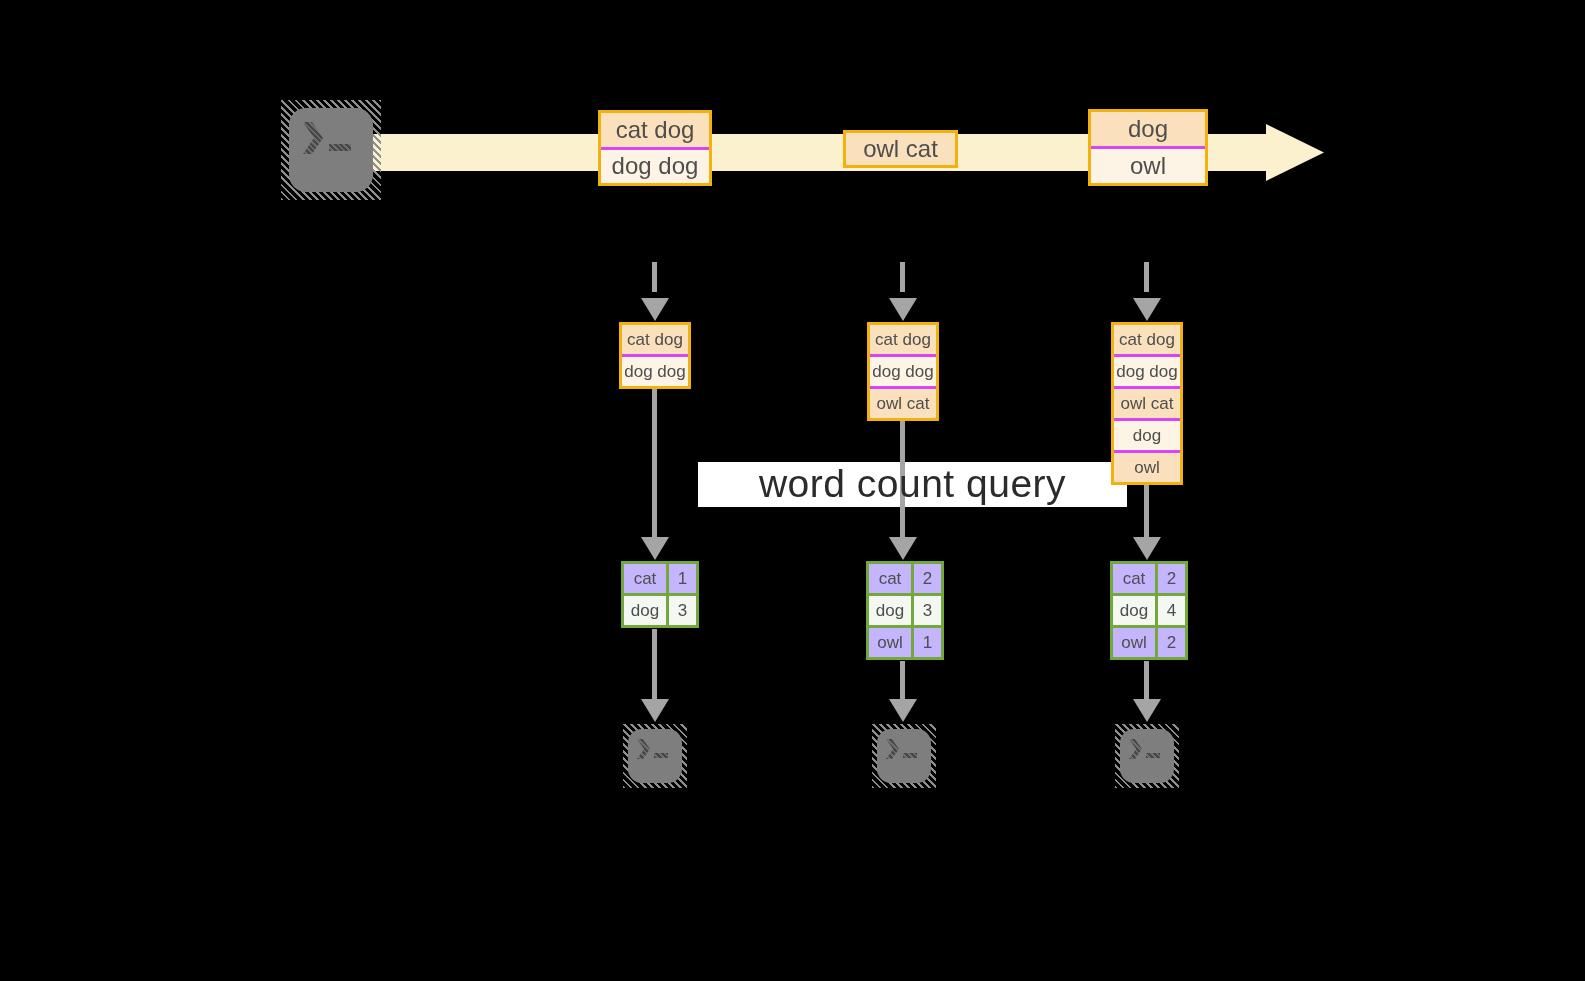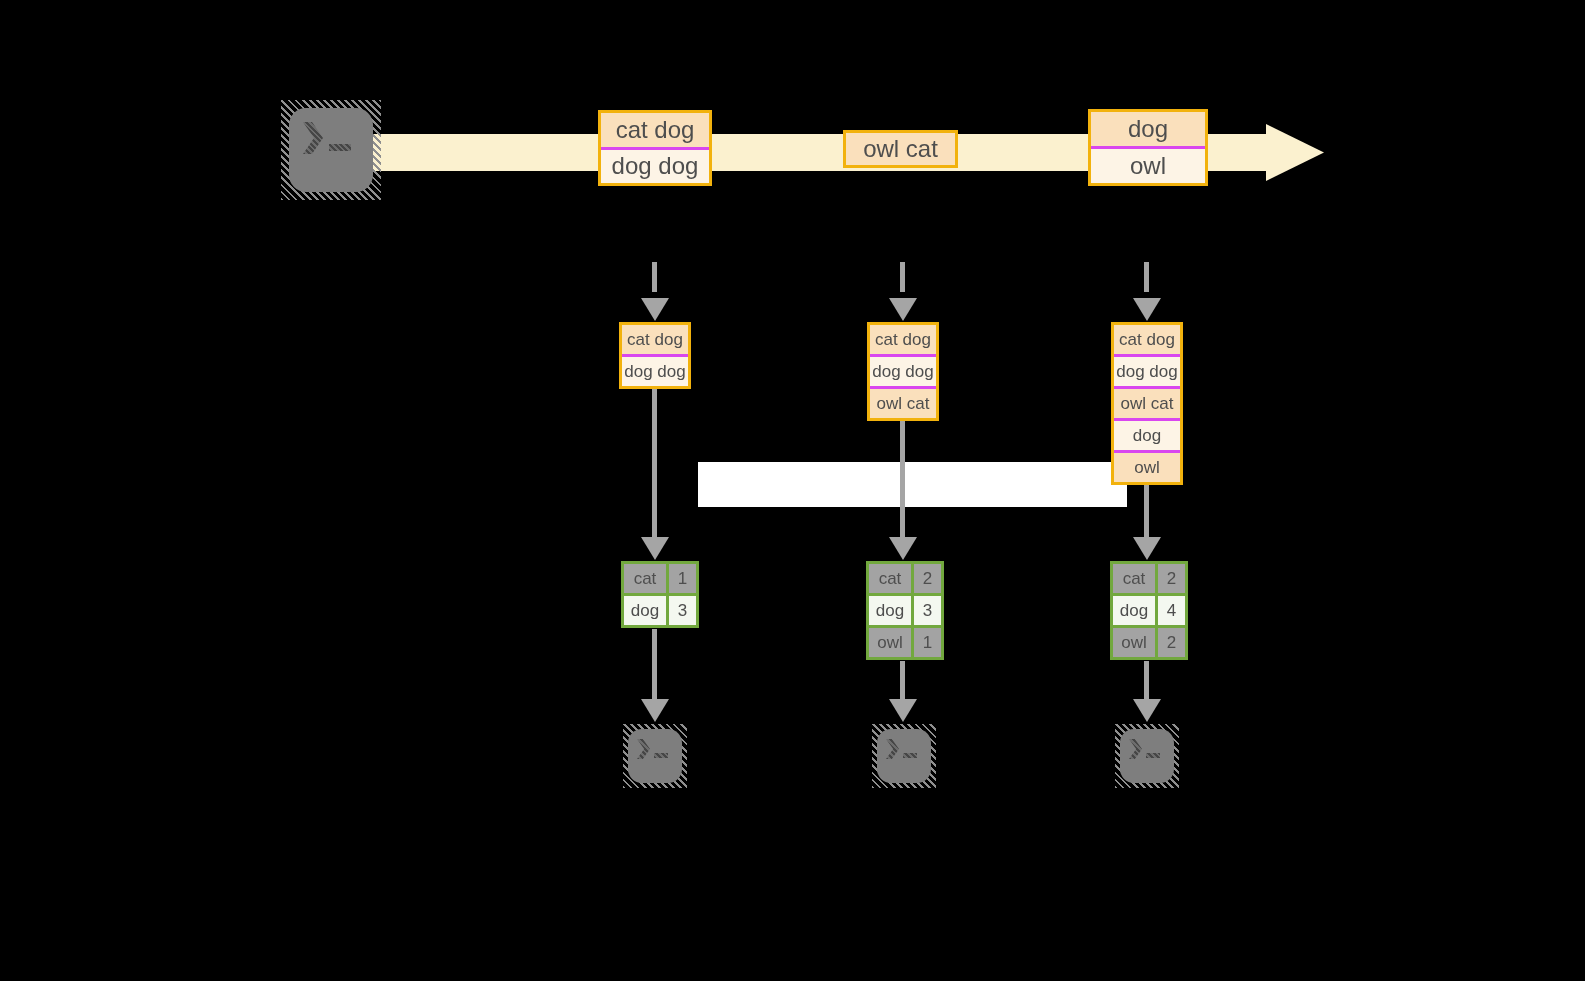--- a/index.html
+++ b/index.html
@@ -35,21 +35,21 @@
          font-size:39px;color:#2b2b2b;letter-spacing:.5px;}
 
   
   .gtable{position:absolute;border:3px solid #72A83E;box-sizing:border-box;width:78px;
           display:flex;flex-direction:column;z-index:5;}
   .grow{display:flex;height:29px;}
   .grow + .grow{border-top:3px solid #72A83E;}
   .gword{width:42px;border-right:3px solid #72A83E;display:flex;align-items:center;justify-content:center;
          font-size:17px;color:#4e4e4e;}
   .gnum{flex:1;display:flex;align-items:center;justify-content:center;font-size:17px;color:#4e4e4e;}
-  .row-a .gword,.row-a .gnum{background:#a3a3a3;}
+  .row-a .gword,.row-a .gnum{background:#c4b5fd;}
   .row-b .gword,.row-b .gnum{background:#F4F8F0;}
 
   
   .hatch{position:absolute;z-index:5;
          background:repeating-linear-gradient(45deg,#8f8f8f 0,#8f8f8f 2px,rgba(0,0,0,0) 2px,rgba(0,0,0,0) 5px);}
   .tsolid{position:absolute;background:#7E7E7E;border-radius:14px;}
   .tsolid.big{left:8px;top:8px;right:8px;bottom:8px;border-radius:17px;}
   .tsolid.small{left:5px;top:5px;right:5px;bottom:5px;}
   .chev{position:absolute;clip-path:polygon(0 0,45% 0,100% 50%,45% 100%,0 100%,55% 50%);
         background:repeating-linear-gradient(45deg,#464646 0,#464646 2px,#6d6d6d 2px,#6d6d6d 4px);}
@@ -108,20 +108,21 @@
 
   <div class="qbox"></div>
 
   <div class="vline" style="left:652px;top:389px;height:149px;"></div>
   <div class="ahead" style="left:641px;top:537px;"></div>
   <div class="vline" style="left:900px;top:419px;height:118px;"></div>
   <div class="ahead" style="left:889px;top:537px;"></div>
   <div class="vline" style="left:1144px;top:483px;height:54px;"></div>
   <div class="ahead" style="left:1133px;top:537px;"></div>
 
+  <div class="qtext">word count query</div>
 
   <div class="gtable" style="left:621px;top:561px;">
     <div class="grow row-a">
       <div class="gword">cat</div>
       <div class="gnum">1</div>
     </div>
     <div class="grow row-b">
       <div class="gword">dog</div>
       <div class="gnum">3</div>
     </div>

